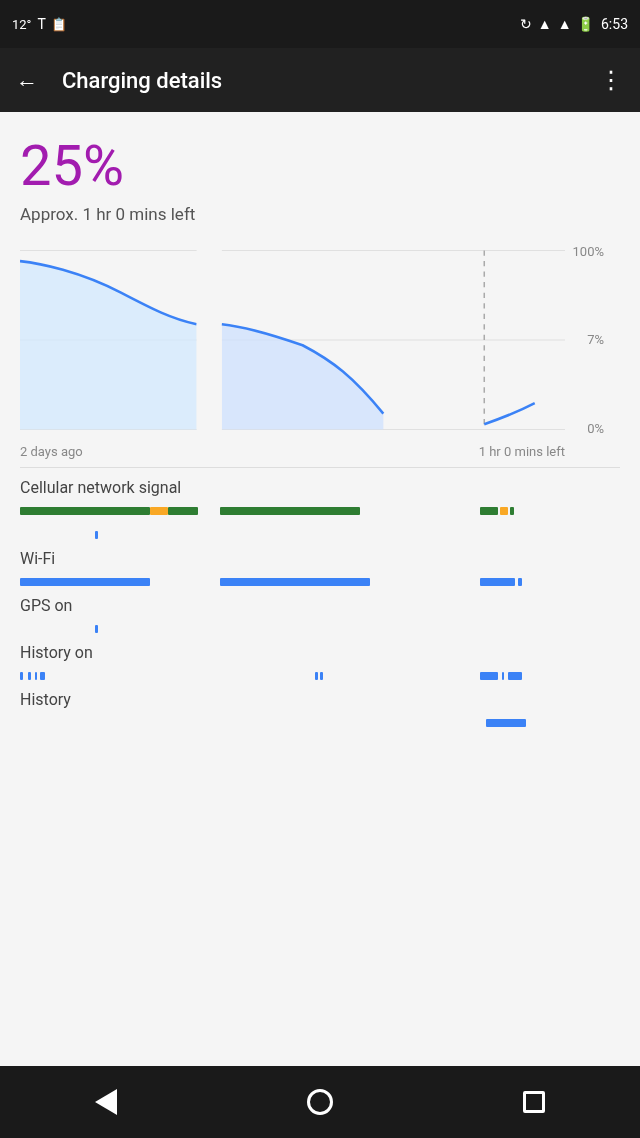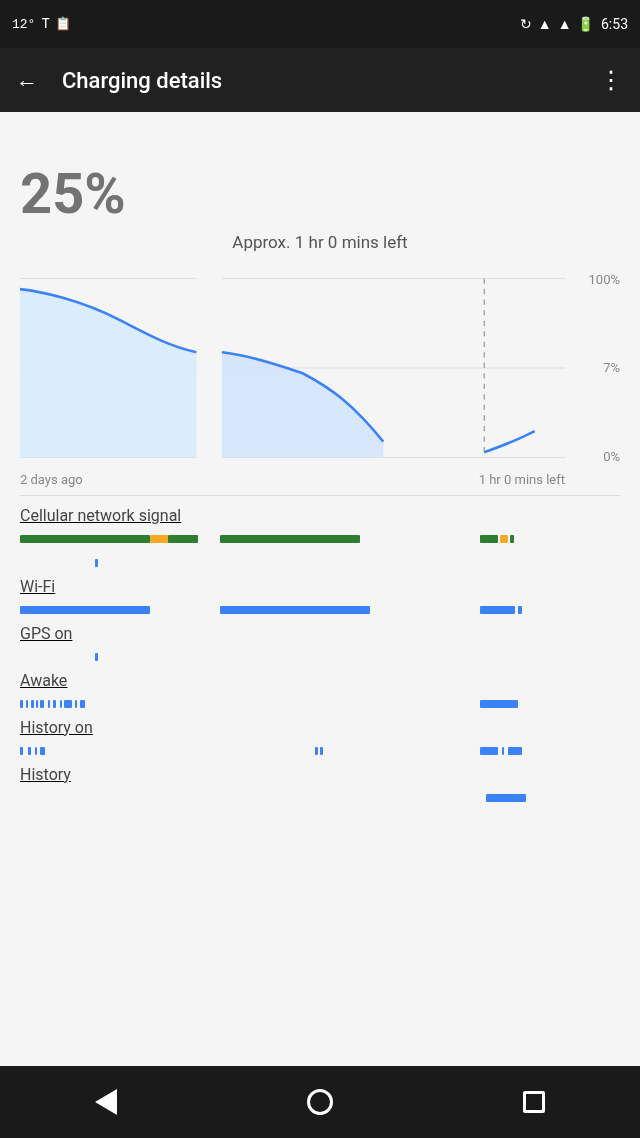--- a/index.html
+++ b/index.html
@@ -23,21 +23,20 @@
       justify-content: space-between;
       padding: 0 12px;
       color: white;
       font-size: 13px;
     }
 
     .status-left {
       display: flex;
       align-items: center;
       gap: 6px;
-      font-family: Liberation Mono, monospace;
     }
 
     .status-right {
       display: flex;
       align-items: center;
       gap: 6px;
       font-size: 14px;
     }
 
     
@@ -73,45 +72,43 @@
     }
 
     
     .main-content {
       padding: 24px 20px 0 20px;
       background: #f5f5f5;
     }
 
     .battery-percent {
       font-size: 56px;
-      font-weight: 700;
-      color: #737373;
+      font-weight: 400;
+      color: #a21caf;
       line-height: 1.1;
-      margin-top: 28px;
     }
 
     .battery-approx {
       font-size: 17px;
       color: #555;
       margin-top: 6px;
       margin-bottom: 16px;
-      text-align: center;
     }
 
     
     .chart-container {
       position: relative;
       width: 100%;
       height: 200px;
       margin-bottom: 0;
     }
 
     .chart-labels-right {
       position: absolute;
-      right: 0;
+      right: 16px;
       top: 0;
       height: 100%;
       display: flex;
       flex-direction: column;
       justify-content: space-between;
       font-size: 13px;
       color: #888;
       padding: 4px 0;
       width: 50px;
       text-align: right;
@@ -143,21 +140,20 @@
     }
 
     
     .usage-section {
       padding: 0 0 0 0;
     }
 
     .usage-row {
       padding: 10px 0 6px 0;
       border-bottom: none;
-      text-decoration: underline;
     }
 
     .usage-label {
       font-size: 16px;
       color: #444;
       margin-bottom: 4px;
     }
 
     
     .bar-track {
@@ -321,41 +317,20 @@
 
     <div class="usage-row">
       <div class="usage-label">GPS on</div>
       <div class="bar-track">
         <svg width="540" height="10" viewBox="0 0 540 10">
           <rect x="75" y="1" width="3" height="8" fill="#3b82f6" rx="1"></rect>
         </svg>
       </div>
     </div>
 
-    <div class="usage-row">
-      <div class="usage-label">Awake</div>
-      <div class="bar-track">
-        <svg width="540" height="10" viewBox="0 0 540 10">
-
-          <rect x="0" y="1" width="3" height="8" fill="#3b82f6" rx="1"></rect>
-          <rect x="6" y="1" width="2" height="8" fill="#3b82f6" rx="1"></rect>
-          <rect x="11" y="1" width="3" height="8" fill="#3b82f6" rx="1"></rect>
-          <rect x="16" y="1" width="2" height="8" fill="#3b82f6" rx="1"></rect>
-          <rect x="20" y="1" width="4" height="8" fill="#3b82f6" rx="1"></rect>
-          <rect x="28" y="1" width="2" height="8" fill="#3b82f6" rx="1"></rect>
-          <rect x="33" y="1" width="3" height="8" fill="#3b82f6" rx="1"></rect>
-          <rect x="40" y="1" width="2" height="8" fill="#3b82f6" rx="1"></rect>
-          <rect x="44" y="1" width="8" height="8" fill="#3b82f6" rx="1"></rect>
-          <rect x="55" y="1" width="2" height="8" fill="#3b82f6" rx="1"></rect>
-          <rect x="60" y="1" width="5" height="8" fill="#3b82f6" rx="1"></rect>
-
-          <rect x="460" y="1" width="38" height="8" fill="#3b82f6" rx="1"></rect>
-        </svg>
-      </div>
-    </div>
 
     <div class="usage-row">
       <div class="usage-label">History on</div>
       <div class="bar-track">
         <svg width="540" height="10" viewBox="0 0 540 10">
           <rect x="0" y="1" width="3" height="8" fill="#3b82f6" rx="1"></rect>
           <rect x="8" y="1" width="3" height="8" fill="#3b82f6" rx="1"></rect>
           <rect x="15" y="1" width="2" height="8" fill="#3b82f6" rx="1"></rect>
           <rect x="20" y="1" width="5" height="8" fill="#3b82f6" rx="1"></rect>
 

